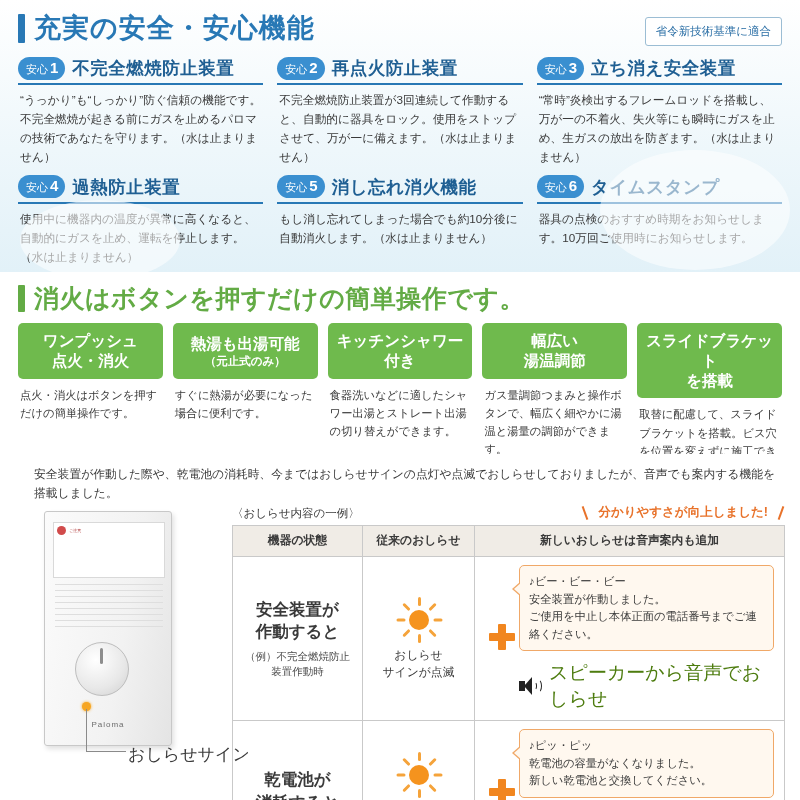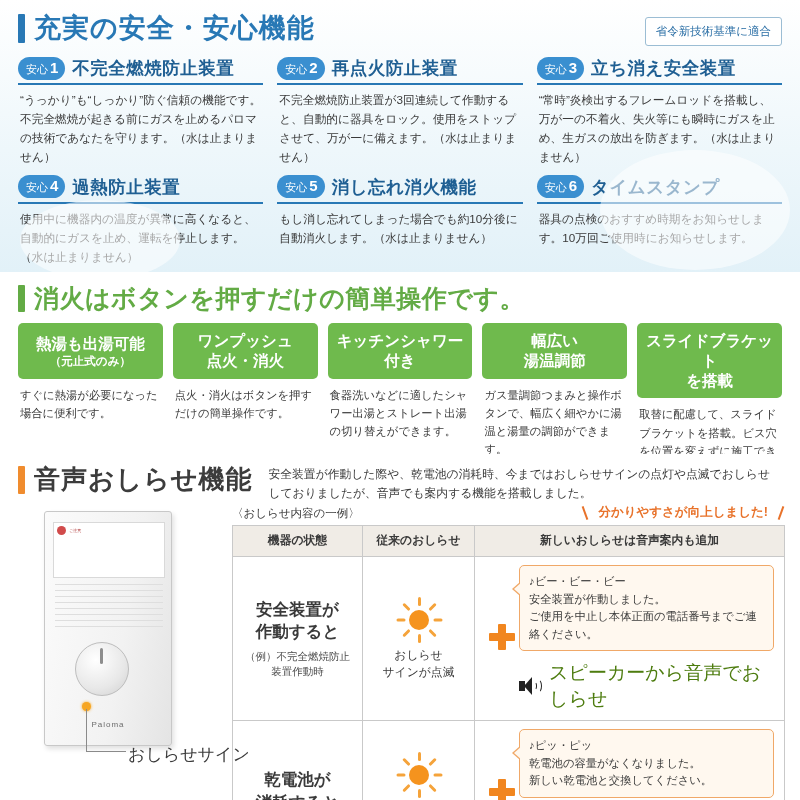--- a/index.html
+++ b/index.html
@@ -276,35 +276,35 @@
     <div class="h-green">
       <span class="h-bar-green"></span>
       <span>消火はボタンを押すだけの簡単操作です。</span>
     </div>
 
     <div class="grid5">
 
       <div>
         <div class="gcard-title">
           <div>
+            <div>ワンプッシュ</div>
+            <div>点火・消火</div>
+          </div>
+        </div>
+        <div class="gcard-body">点火・消火はボタンを押すだけの簡単操作です。</div>
+      </div>
+
+      <div>
+        <div class="gcard-title">
+          <div>
             <div>熱湯も出湯可能</div>
             <div class="small">（元止式のみ）</div>
           </div>
         </div>
         <div class="gcard-body">すぐに熱湯が必要になった場合に便利です。</div>
-      </div>
-
-      <div>
-        <div class="gcard-title">
-          <div>
-            <div>ワンプッシュ</div>
-            <div>点火・消火</div>
-          </div>
-        </div>
-        <div class="gcard-body">点火・消火はボタンを押すだけの簡単操作です。</div>
       </div>
 
       <div>
         <div class="gcard-title">
           <div>
             <div>キッチンシャワー</div>
             <div>付き</div>
           </div>
         </div>
         <div class="gcard-body">食器洗いなどに適したシャワー出湯とストレート出湯の切り替えができます。</div>
@@ -329,24 +329,20 @@
         </div>
         <div class="gcard-body">取替に配慮して、スライドブラケットを搭載。ビス穴を位置を変えずに施工できます。</div>
       </div>
 
     </div>
   </div>
 
   <div class="sec3">
 
     <div class="sec3-head">
-      <div class="h-orange">
-        <span class="h-bar-orange"></span>
-        <span>音声おしらせ機能</span>
-      </div>
       <div class="sec3-lead">安全装置が作動した際や、乾電池の消耗時、今まではおしらせサインの点灯や点滅でおしらせしておりましたが、音声でも案内する機能を搭載しました。</div>
     </div>
 
     <div class="device-wrap">
       <div class="device">
         <div class="dev-label">
           <span class="red-dot"></span>
           <span>ご注意</span>
         </div>
         <div class="dev-lines">

